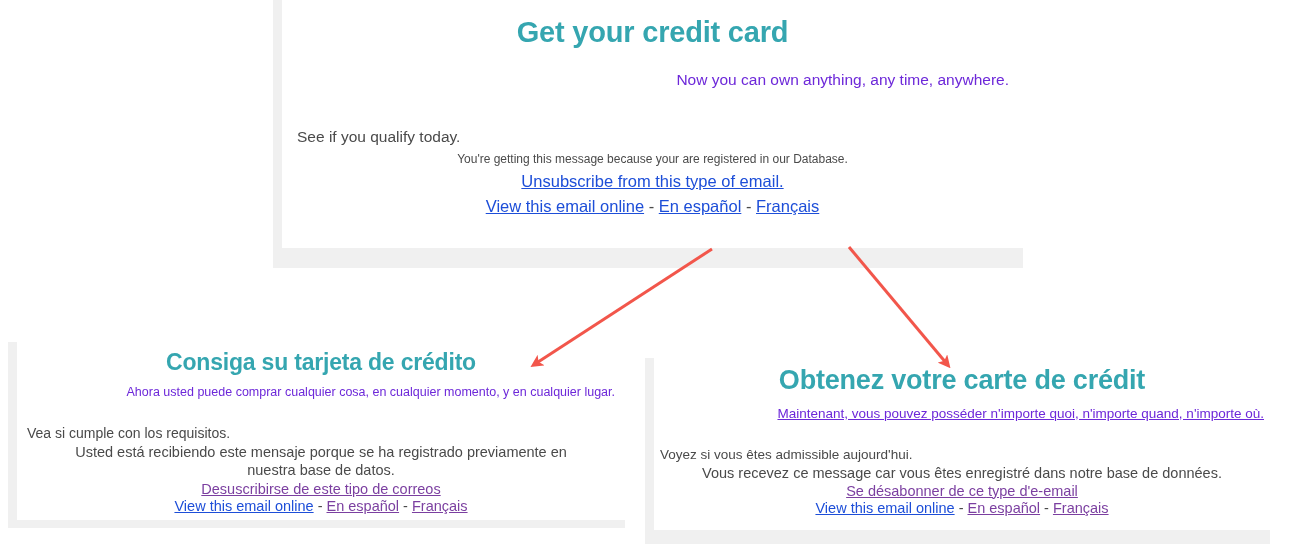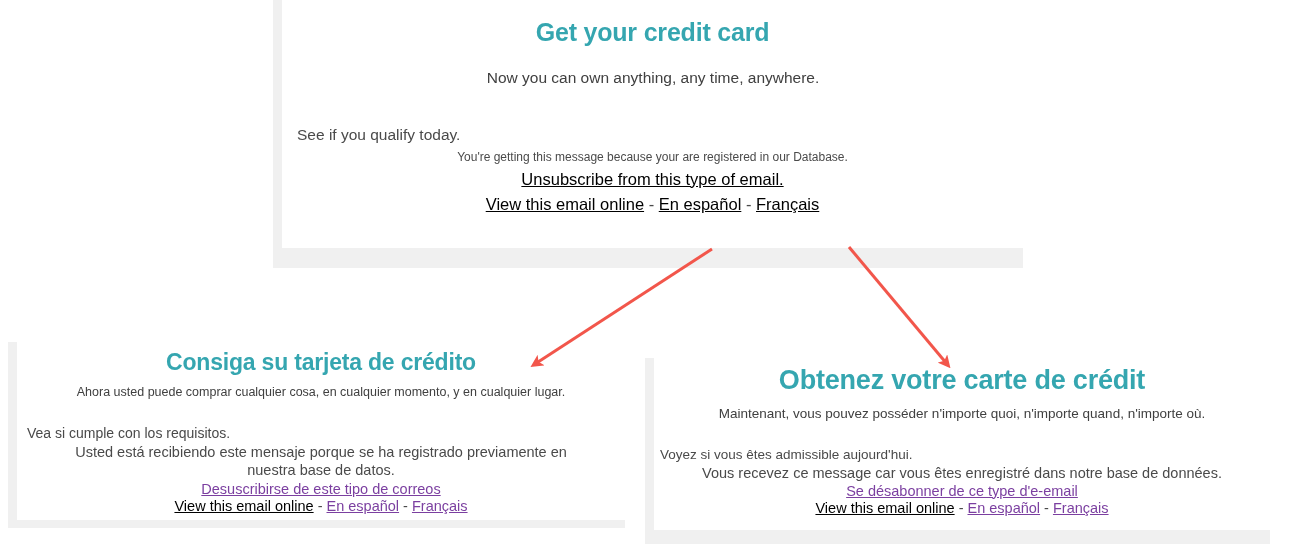--- a/index.html
+++ b/index.html
@@ -57,43 +57,43 @@
   .email-title {
     color: #35a6b0;
     font-weight: bold;
     text-align: center;
     margin: 0;
     line-height: 1.1;
     letter-spacing: -0.2px;
   }
   .email-lead {
     margin: 0;
-    color: #404040;
-    text-align: center;
+    color: #6d28d9;
+    text-align: right;
   }
   .email-sub {
     margin: 0;
     color: #4a4a4a;
     text-align: left;
   }
   .email-note {
     margin: 0;
     color: #4a4a4a;
     text-align: center;
   }
   .email-unsub-row,
   .email-lang-row {
     margin: 0;
     text-align: center;
   }
   a.lnk {
     text-decoration: underline;
     cursor: pointer;
   }
-  a.lnk-blue { color: #000000; }
+  a.lnk-blue { color: #1d4ed8; }
   a.lnk-purple { color: #7b3fa0; }
   .sep { color: #4a4a4a; text-decoration: none; }
 
   
   #panel-english {
     left: 273px;
     top: 0px;
     width: 750px;
     height: 268px;
   }
@@ -103,22 +103,22 @@
     right: 0;
     top: 0;
     height: 248px;
     padding: 0 14px 0 14px;
   }
   #panel-english .panel-footer {
     top: 248px;
     height: 20px;
   }
   #panel-english .email-title {
-    font-size: 25px;
-    margin-top: 19px;
+    font-size: 29px;
+    padding-top: 17px;
   }
   #panel-english .email-lead {
     font-size: 15.5px;
     padding-top: 22px;
     padding-left: 1px;
   }
   #panel-english .email-sub {
     font-size: 15.5px;
     padding-top: 39px;
     padding-left: 1px;
@@ -200,20 +200,21 @@
     top: 172px;
     height: 14px;
   }
   #panel-french .email-title {
     font-size: 27px;
     padding-top: 8px;
   }
   #panel-french .email-lead {
     font-size: 13.5px;
     padding-top: 10px;
+    text-decoration: underline;
   }
   #panel-french .email-sub {
     font-size: 13.5px;
     padding-top: 26px;
   }
   #panel-french .email-note {
     font-size: 14.5px;
     padding-top: 2px;
     line-height: 1.25;
   }

